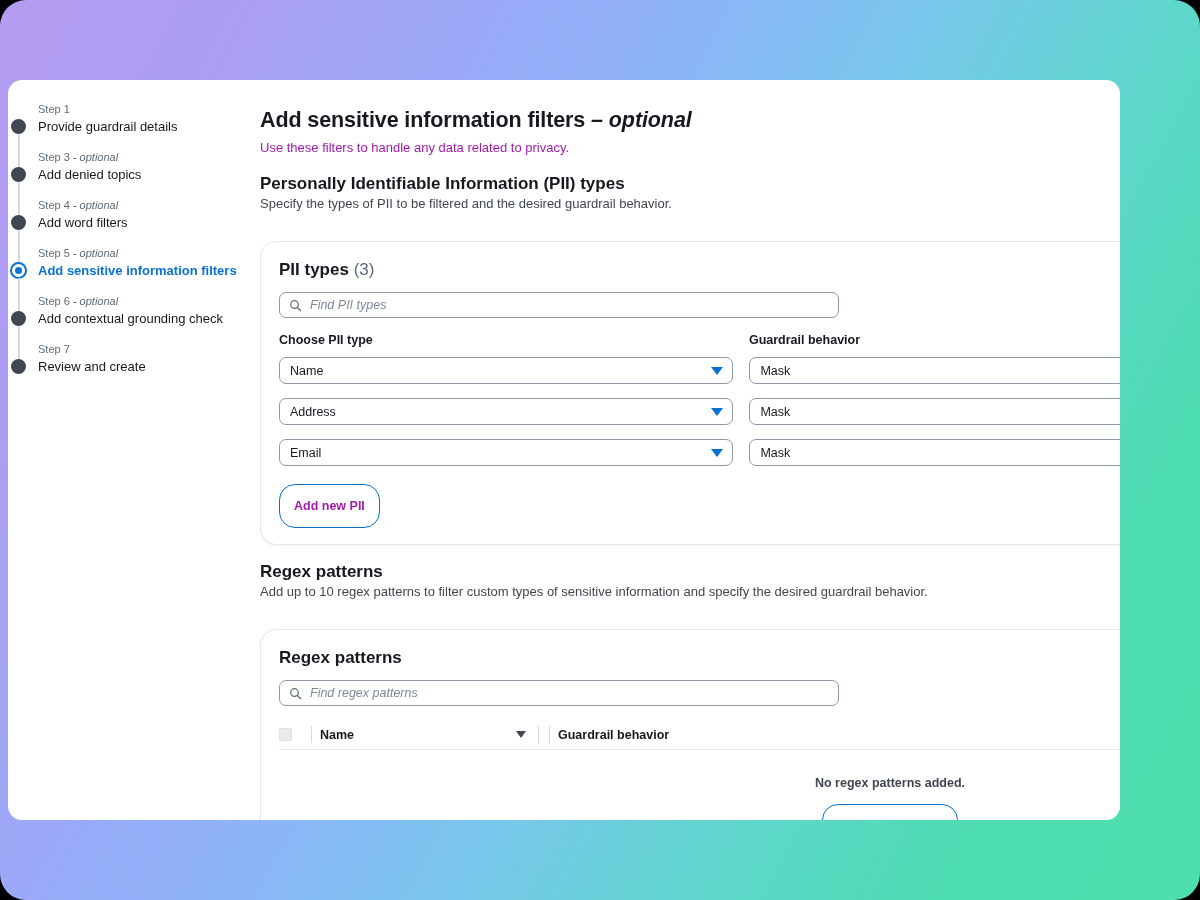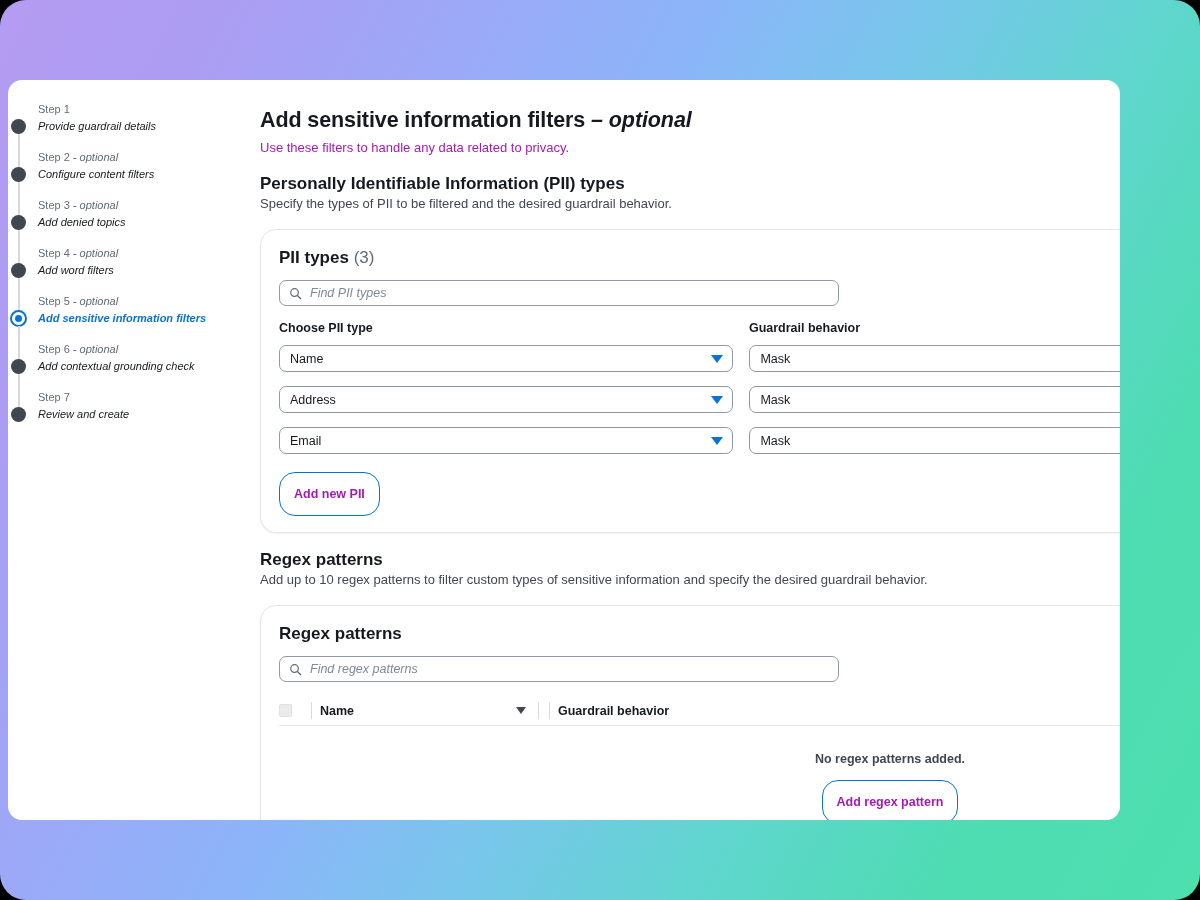--- a/index.html
+++ b/index.html
@@ -103,25 +103,24 @@
   .step-num {
     font-size: 11px;
     color: #5f6b7a;
     line-height: 15px;
     padding-top: 2px;
   }
   .step-num .opt {
     font-style: italic;
   }
   .step-label {
-    font-size: 11px;
+    font-size: 13px;
     color: #16191f;
     line-height: 19px;
     font-weight: 400;
-    font-style: italic;
   }
   .step.active .step-label {
     color: #0972d3;
     font-weight: 700;
   }
 
   
   #main {
     position: absolute;
     left: 244px;
@@ -158,21 +157,21 @@
   }
   .section-desc {
     font-size: 13px;
     color: #414750;
     margin-top: 0;
     line-height: 18px;
   }
 
   
   .card {
-    margin-top: 16px;
+    margin-top: 28px;
     background: #ffffff;
     border: 1px solid #e4e6e8;
     border-radius: 16px;
     box-shadow: 0 1px 2px rgba(0,0,0,0.06);
     width: 880px;
   }
   .card-head {
     padding: 16px 18px 0 18px;
   }
   .card-title {
@@ -343,28 +342,20 @@
 
       <div class="step">
         <div class="dot"></div>
         <div class="connector"></div>
         <div class="step-num">
           <span>Step 1</span><span class="opt"></span>
         </div>
         <div class="step-label">Provide guardrail details</div>
       </div>
 
-      <div class="step">
-        <div class="dot"></div>
-        <div class="connector"></div>
-        <div class="step-num">
-          <span>Step 2</span><span class="opt"> - optional</span>
-        </div>
-        <div class="step-label">Configure content filters</div>
-      </div>
 
       <div class="step">
         <div class="dot"></div>
         <div class="connector"></div>
         <div class="step-num">
           <span>Step 3</span><span class="opt"> - optional</span>
         </div>
         <div class="step-label">Add denied topics</div>
       </div>
 

